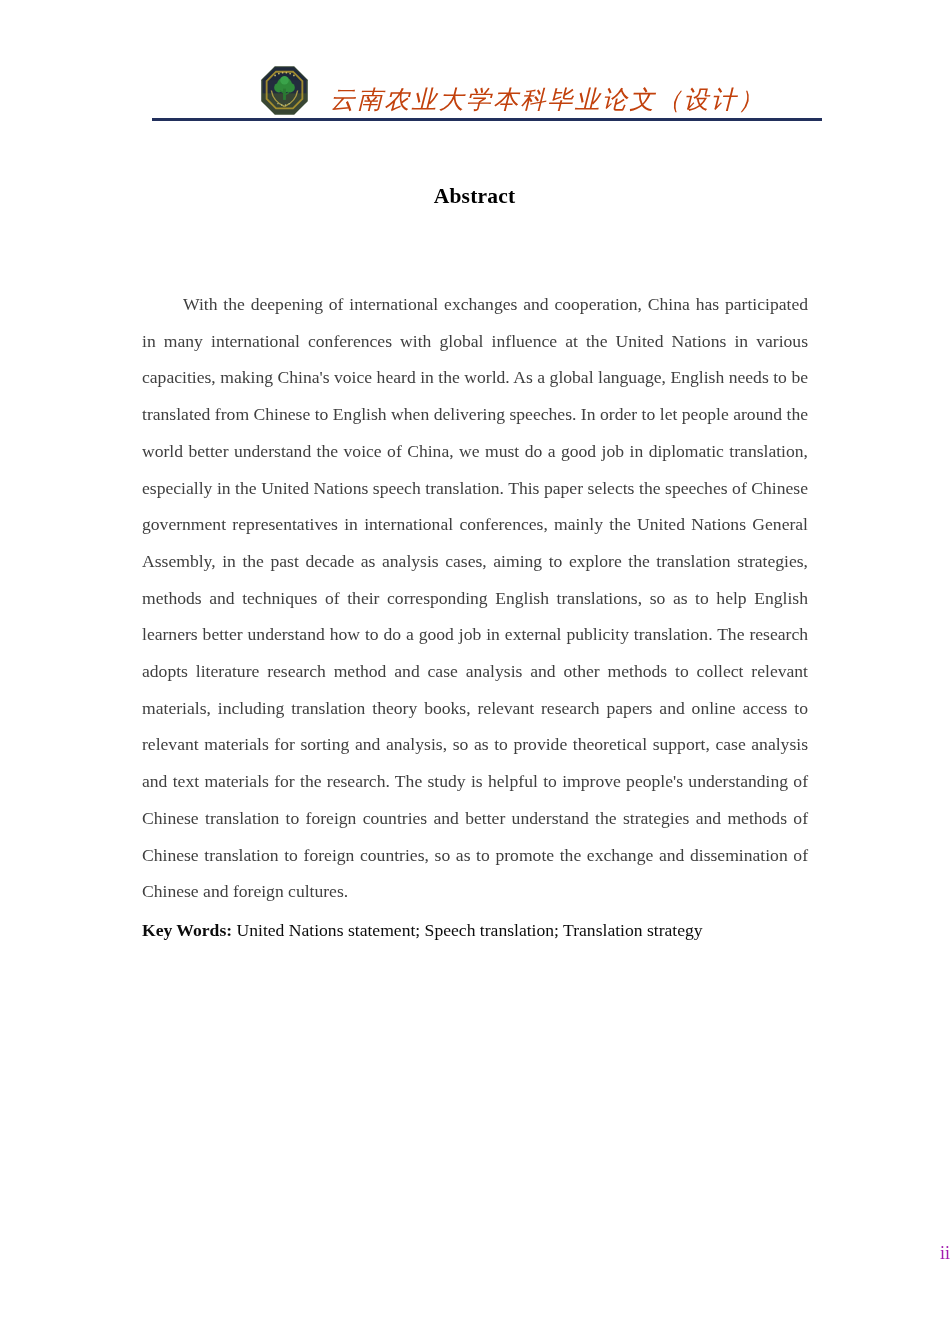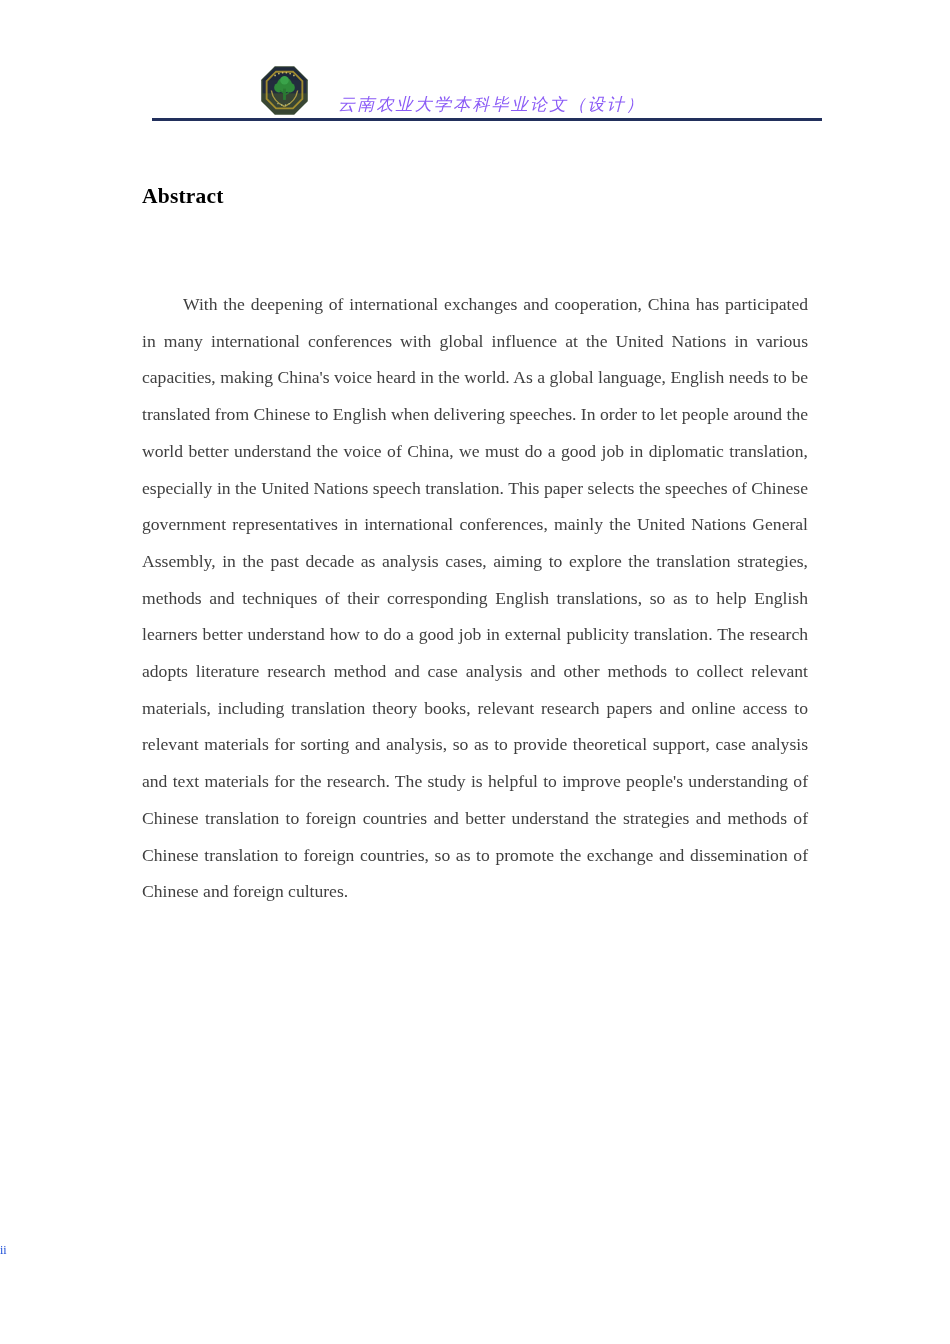--- a/index.html
+++ b/index.html
@@ -45,43 +45,43 @@
     width: 47px;
     height: 49px;
   }
   .logo svg { display: block; width: 47px; height: 49px; }
 
   .header-title {
     position: absolute;
     left: 178px;
     bottom: 2px;
     font-family: "DejaVu Serif", "Liberation Serif", serif;
-    font-size: 17px;
+    font-size: 25px;
     letter-spacing: 2.2px;
-    color: #8b5cf6;
+    color: #c2410c;
     white-space: nowrap;
     font-style: italic;
     font-weight: 400;
-    margin-left: 8px;
   }
   .header-rule {
     position: absolute;
     left: 0;
     top: 58px;
     width: 670px;
     height: 3px;
     background: #22305c;
   }
 
   
   .doc-title {
     position: absolute;
     left: 142px;
     top: 184px;
     width: 665px;
+    text-align: center;
     font-size: 21.5px;
     font-weight: bold;
     letter-spacing: 0.2px;
   }
 
   .body-block {
     position: absolute;
     left: 142px;
     top: 286px;
     width: 666px;
@@ -109,23 +109,23 @@
   .keywords .kw-label {
     font-weight: bold;
   }
 
   
   .page-number {
     position: absolute;
     left: 0;
     top: 1243px;
     width: 950px;
-    text-align: left;
-    font-size: 12px;
-    color: #1d4ed8;
+    text-align: right;
+    font-size: 18px;
+    color: #a21caf;
   }
 </style>
 </head>
 <body>
 
 <div class="page">
 
   <div class="header">
     <div class="header-inner">
 
@@ -177,17 +177,21 @@
       <span class="header-title">云南农业大学本科毕业论文（设计）</span>
     </div>
     <div class="header-rule"></div>
   </div>
 
   <div class="doc-title">Abstract</div>
 
   <div class="body-block">
     <p class="abstract-para">With the deepening of international exchanges and cooperation, China has participated in many international conferences with global influence at the United Nations in various capacities, making China's voice heard in the world. As a global language, English needs to be translated from Chinese to English when delivering speeches. In order to let people around the world better understand the voice of China, we must do a good job in diplomatic translation, especially in the United Nations speech translation. This paper selects the speeches of Chinese government representatives in international conferences, mainly the United Nations General Assembly, in the past decade as analysis cases, aiming to explore the translation strategies, methods and techniques of their corresponding English translations, so as to help English learners better understand how to do a good job in external publicity translation. The research adopts literature research method and case analysis and other methods to collect relevant materials, including translation theory books, relevant research papers and online access to relevant materials for sorting and analysis, so as to provide theoretical support, case analysis and text materials for the research. The study is helpful to improve people's understanding of Chinese translation to foreign countries and better understand the strategies and methods of Chinese translation to foreign countries, so as to promote the exchange and dissemination of Chinese and foreign cultures.</p>
 
+    <p class="keywords">
+      <span class="kw-label">Key Words:</span>
+      <span class="kw-value">United Nations statement; Speech translation; Translation strategy</span>
+    </p>
   </div>
 
   <div class="page-number">ii</div>
 
 </div>
 
 </body></html>

